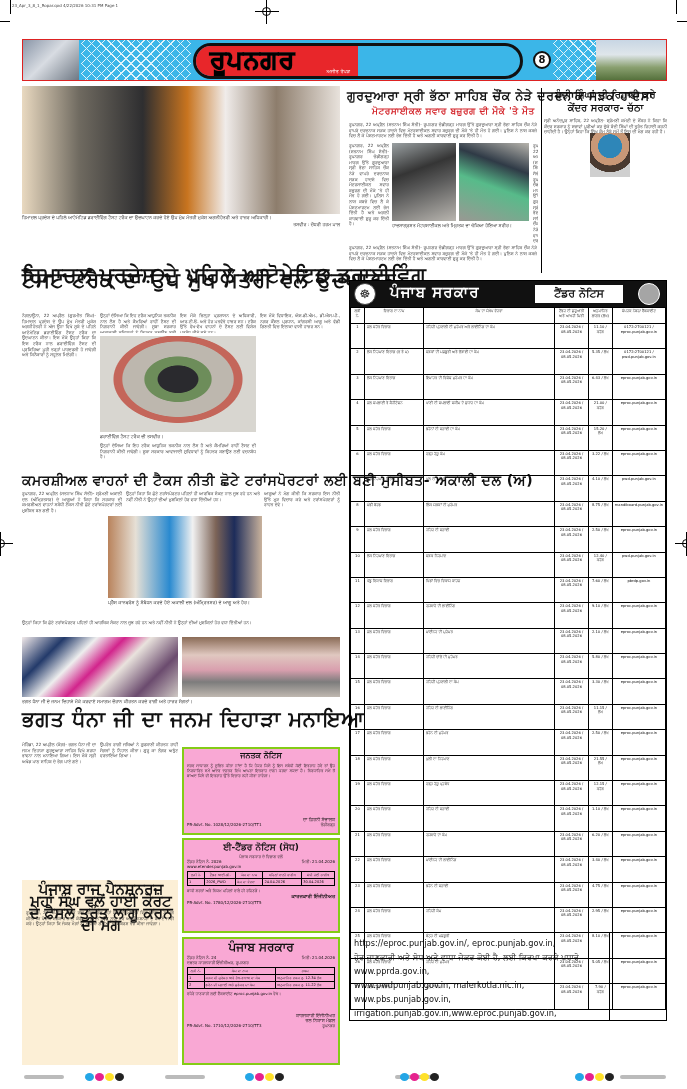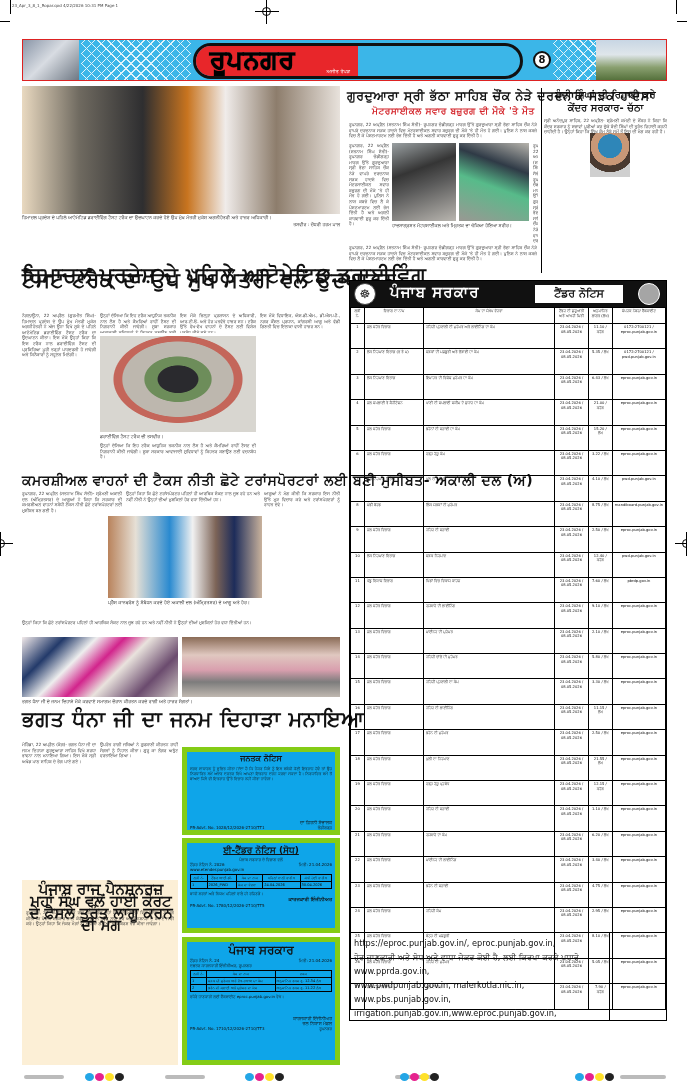--- a/index.html
+++ b/index.html
@@ -31,21 +31,21 @@
   .mh-page { position: absolute; left: 510px; top: 11px; width: 18px; height: 18px; border-radius: 50%; border: 2px solid #111; background: #fff; font-size: 10px; font-weight: bold; text-align: center; line-height: 14px; }
 
   
   .photo { position: absolute; overflow: hidden; }
   .caption { position: absolute; font-size: 4.6px; line-height: 6px; color: #111; }
   .body-text { position: absolute; font-size: 4.3px; line-height: 5.6px; color: #222; text-align: justify; overflow: hidden; }
   .headline { position: absolute; font-weight: bold; color: #111; white-space: nowrap; letter-spacing: .5px; }
   .rule { position: absolute; background: #000; }
 
   
-  .notice-box { position: absolute; border: 5px solid #84cc16; background: #0ea5e9; overflow: hidden; }
+  .notice-box { position: absolute; border: 2px solid #84cc16; background: #f9a8d4; overflow: hidden; }
   .notice-title { text-align: center; font-weight: bold; }
   .notice-text { font-size: 3.9px; line-height: 5px; padding: 0 3px; text-align: justify; }
   .mini-table { width: calc(100% - 6px); margin: 2px 3px; border-collapse: collapse; font-size: 3.6px; }
   .mini-table td, .mini-table th { border: 1px solid #000; padding: 1px; vertical-align: top; font-weight: normal; }
   .notice-foot { display: flex; justify-content: space-between; padding: 0 3px; font-size: 4px; }
 
   
   .tender { position: absolute; left: 349px; top: 280px; width: 318px; height: 741px; border: 1.5px solid #000; overflow: hidden; }
   .tender-head { height: 26px; background: #111; position: relative; }
   .tender-logo { position: absolute; left: 4px; top: 2px; width: 22px; height: 22px; border-radius: 50%; background: #fff; border: 1px solid #444; font-size: 12px; text-align: center; line-height: 20px; }
@@ -137,21 +137,21 @@
   <div class="notice-title" style="font-size:8px;margin:2px 0;">ਜਨਤਕ ਨੋਟਿਸ</div>
   <div class="notice-text" style="height:54px;overflow:hidden;">ਸਰਵ ਸਾਧਾਰਨ ਨੂੰ ਸੂਚਿਤ ਕੀਤਾ ਜਾਂਦਾ ਹੈ ਕਿ ਜੇਕਰ ਕਿਸੇ ਨੂੰ ਇਸ ਸਬੰਧੀ ਕੋਈ ਇਤਰਾਜ਼ ਹੋਵੇ ਤਾਂ ਉਹ ਨਿਰਧਾਰਿਤ ਸਮੇਂ ਅੰਦਰ ਦਫ਼ਤਰ ਵਿਖੇ ਆਪਣਾ ਇਤਰਾਜ਼ ਦਰਜ ਕਰਵਾ ਸਕਦਾ ਹੈ। ਨਿਰਧਾਰਿਤ ਸਮੇਂ ਤੋਂ ਬਾਅਦ ਕਿਸੇ ਵੀ ਇਤਰਾਜ਼ ਉੱਤੇ ਵਿਚਾਰ ਨਹੀਂ ਕੀਤਾ ਜਾਵੇਗਾ।</div>
   <div style="text-align:right;font-size:4.5px;padding:0 3px;">ਦਾ ਫ਼ਿਰਨੀ ਸੰਚਾਲਕ</div>
   <div class="notice-foot">
     <span>PR-Advt. No. 1028/12/2026-2710/TT1</span>
     <span>ਚੰਡੀਗੜ੍ਹ</span>
   </div>
 </div>
 
 <div class="notice-box" style="left:182px;top:838px;width:158px;height:95px;">
-  <div class="notice-title" style="font-size:9px;margin:2px 0 1px;text-decoration:underline;">ਈ-ਟੈਂਡਰ ਨੋਟਿਸ (ਸੋਧ)</div>
+  <div class="notice-title" style="font-size:9px;margin:2px 0 1px;">ਈ-ਟੈਂਡਰ ਨੋਟਿਸ (ਸੋਧ)</div>
   <div style="text-align:center;font-size:4px;">ਪੰਜਾਬ ਸਰਕਾਰ ਦੇ ਵਿਭਾਗ ਵਲੋਂ</div>
   <div class="notice-foot">
     <span>ਟੈਂਡਰ ਨੋਟਿਸ ਨੰ. 2026</span>
     <span>ਮਿਤੀ: 21.04.2026</span>
   </div>
   <div style="font-size:4px;padding:0 3px;">www.etender.punjab.gov.in</div>
   <table class="mini-table">
     <tbody>
         <tr>
       <th>ਲੜੀ ਨੰ.</th>

